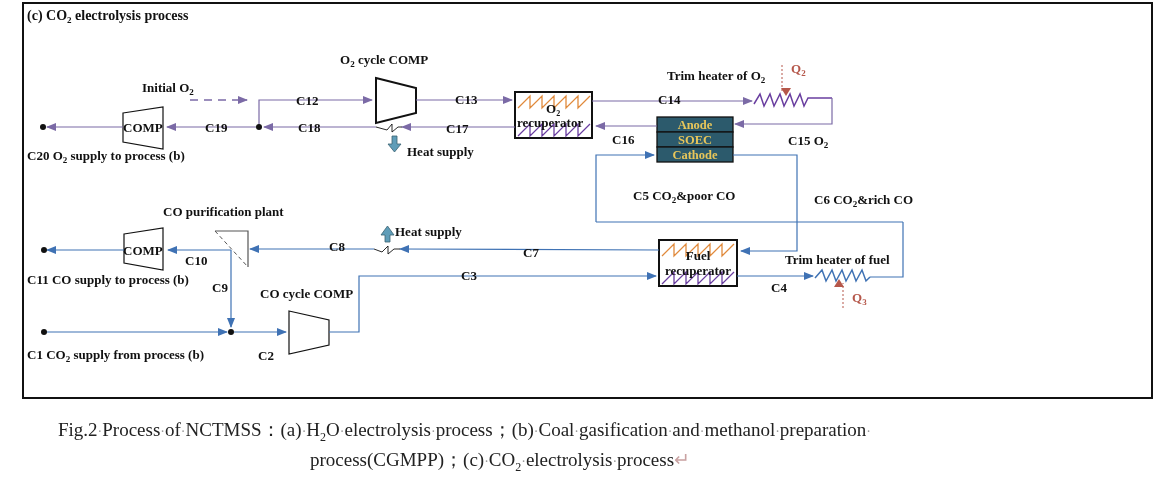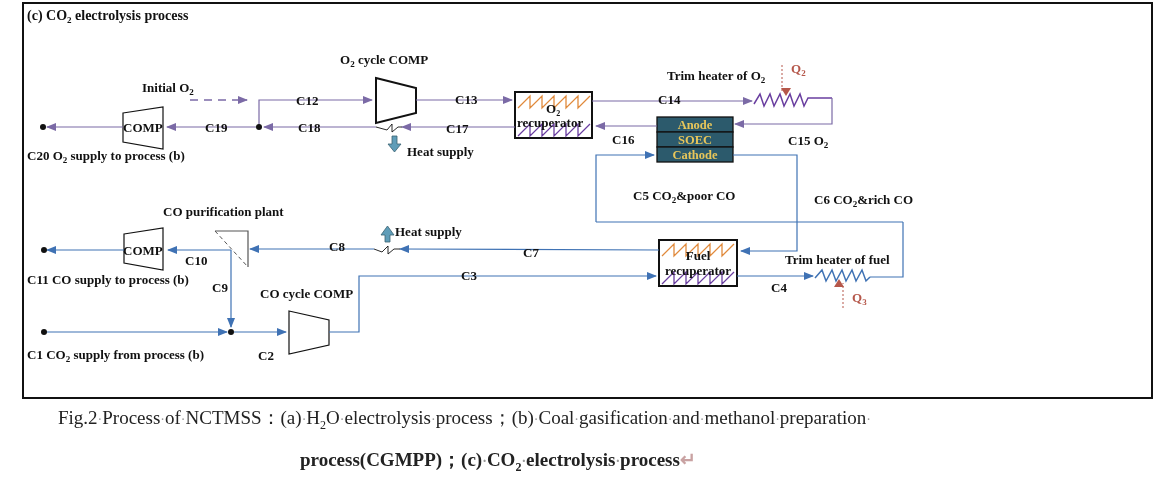--- a/index.html
+++ b/index.html
@@ -4,22 +4,22 @@
 <style>
   html, body { margin:0; padding:0; background:#fff; }
   body { width:1170px; height:481px; position:relative; overflow:hidden; font-family:"Liberation Serif", serif; }
   #frame { position:absolute; left:22px; top:2px; width:1127px; height:393px; border:2px solid #111; box-sizing:content-box; }
   svg { position:absolute; left:0; top:0; }
   .lbl { font-family:"Liberation Serif", serif; font-weight:bold; font-size:13px; fill:#111; }
   .title { font-size:14px; }
   .q { fill:#b5574a; font-weight:bold; font-family:"Liberation Serif", serif; font-size:13px; }
   .soec { fill:#e8c65a; font-weight:bold; font-family:"Liberation Serif", serif; font-size:12.5px; }
   #caption { position:absolute; left:0; top:405px; width:1170px; font-family:"Liberation Serif", serif; font-size:19px; color:#222; }
-  #caption .l1 { position:absolute; left:58px; top:0; white-space:nowrap;text-align:center; }
-  #caption .l2 { position:absolute; left:300px; top:42px; white-space:nowrap;font-weight:bold; }
+  #caption .l1 { position:absolute; left:58px; top:12px; white-space:nowrap;text-align:center; }
+  #caption .l2 { position:absolute; left:310px; top:42px; white-space:nowrap; }
   .dot { color:#999; font-size:14px; }
   .ret { color:#c9a2a2; }
 </style>
 </head>
 <body>
 
 <div id="frame"></div>
 
 <svg width="1170" height="400" viewBox="0 0 1170 400">
   <defs>

